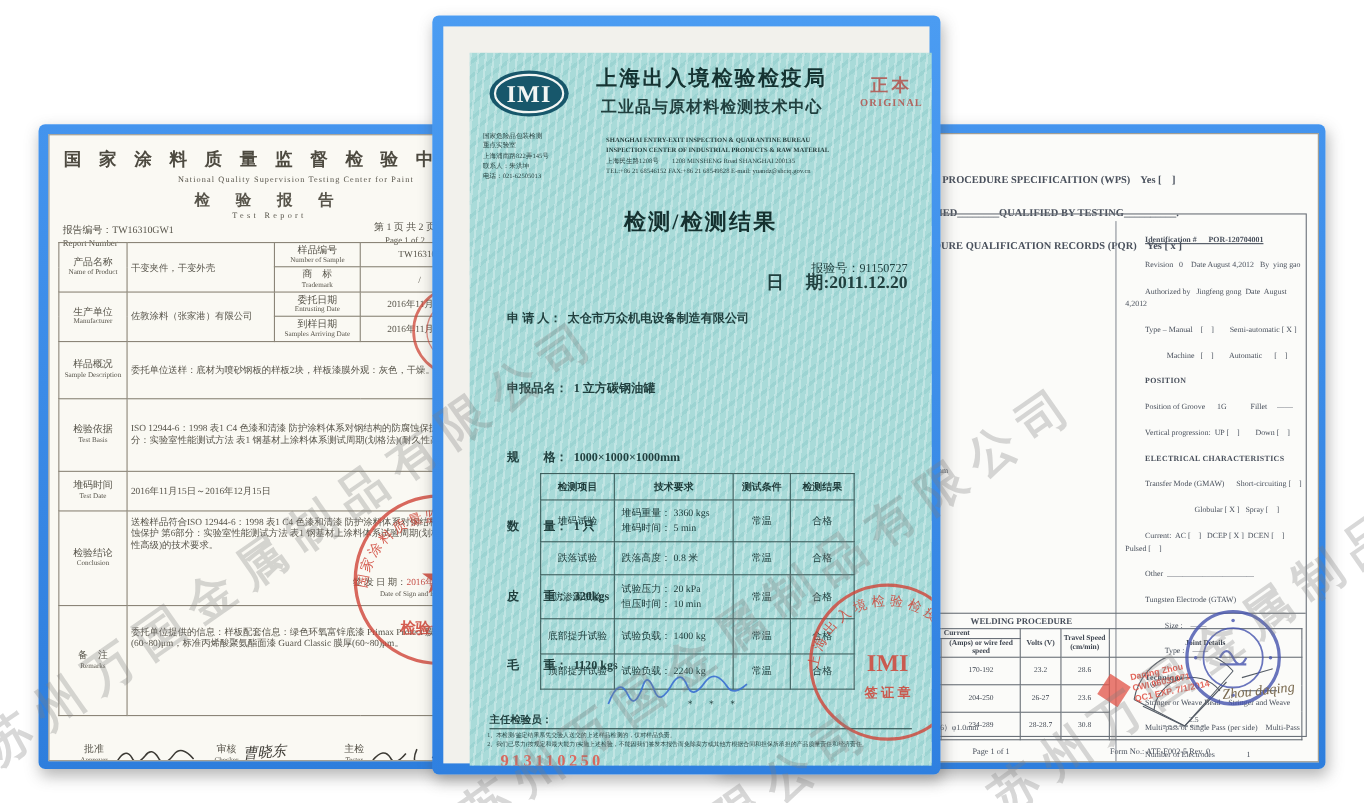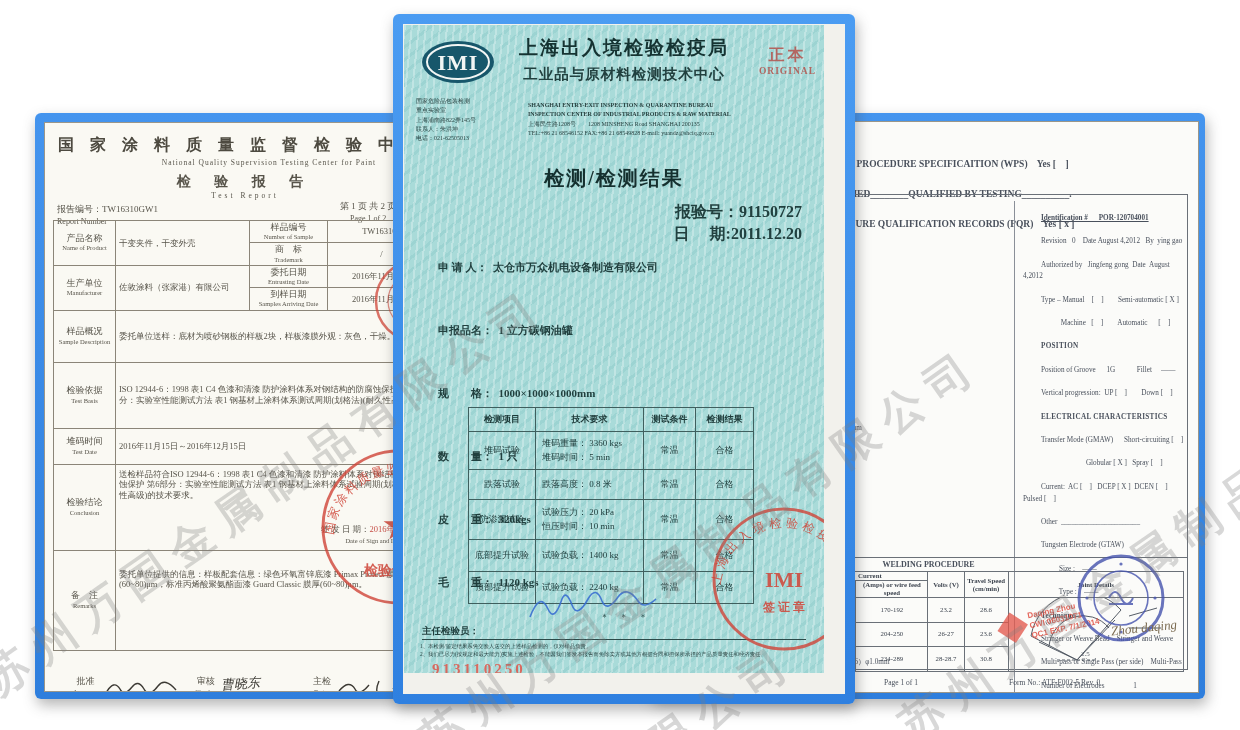--- a/index.html
+++ b/index.html
@@ -24,39 +24,39 @@
   .cn9{font-size:9px;display:block;}
   .en6{font-size:6.5px;display:block;transform-origin:center;}
   .lsig{position:absolute;left:0;top:552px;width:452px;font-size:9px;}
   .lsig .grp{position:absolute;display:flex;gap:4px;}
   .lsig .lab2{text-align:center;}
   .sigsvg{position:absolute;}
   .signdate{position:absolute;right:6px;bottom:4px;text-align:center;font-size:8.5px;}
   .signdate .en{font-size:6.5px;}
   
   #doc-center{left:393px;top:14px;width:462px;height:690px;background:linear-gradient(#4b9cf2,#2f80e0);padding:10px;box-sizing:border-box;z-index:2;}
-  #doc-center .mat{width:442px;height:670px;background:#f2f1ec;box-sizing:border-box;padding:1px;}
+  #doc-center .mat{width:442px;height:670px;background:#f2f1ec;box-sizing:border-box;padding:24px;}
   #doc-center .paper{position:relative;width:420px;height:648px;overflow:hidden;color:#21403f;
      background:#a9dbd9;
      background-image:repeating-linear-gradient(96deg,rgba(255,255,255,.28) 0 2px,rgba(255,255,255,0) 2px 7px),
                       repeating-linear-gradient(-38deg,rgba(110,185,185,.22) 0 3px,rgba(110,185,185,0) 3px 10px);
      font-family:"Liberation Serif","DejaVu Serif",serif;}
   .imilogo{position:absolute;left:16px;top:14px;width:76px;height:46px;}
   .corg{position:absolute;left:98px;top:10px;width:244px;text-align:center;}
   .corg .o1{font-size:19px;font-weight:bold;letter-spacing:2px;color:#153332;}
   .corg .o2{font-size:14.5px;font-weight:bold;letter-spacing:1px;margin-top:4px;}
   .orig{position:absolute;right:8px;top:20px;text-align:center;color:#b3524c;opacity:.85;}
   .orig .z{font-size:16px;font-weight:bold;letter-spacing:3px;}
   .orig .e{font-size:9.5px;font-weight:bold;letter-spacing:1px;}
   .addr{position:absolute;left:12px;top:72px;width:400px;font-size:6px;line-height:1.55;color:#27403f;}
   .addr .lft{position:absolute;left:0;top:0;width:108px;}
   .addr .rgt{position:absolute;left:112px;top:4px;width:288px;}
   .addr .b{font-weight:bold;}
   .ctitle{position:absolute;left:0;top:140px;width:420px;text-align:center;font-size:20px;font-weight:bold;letter-spacing:2px;color:#15302f;}
-  .crn{position:absolute;right:22px;top:177px;font-size:16px;font-weight:bold;}
+  .crn{position:absolute;right:22px;top:188px;font-size:11px;font-weight:normal;}
   .cdt{position:absolute;right:22px;top:199px;font-size:16px;font-weight:bold;}
   .cfields{position:absolute;left:34px;top:190px;width:360px;font-size:11px;font-weight:bold;line-height:21px;white-space:pre-wrap;}
   table.ctab{position:absolute;left:64px;top:382px;width:286px;border-collapse:collapse;table-layout:fixed;color:#1d3a39;}
   table.ctab td,table.ctab th{border:1px solid #3f5f5e;font-size:9px;text-align:center;vertical-align:middle;padding:1px 2px;font-weight:normal;}
   table.ctab th{font-weight:bold;}
   table.ctab td.req{text-align:left;padding-left:6px;line-height:1.5;}
   .stars{position:absolute;left:196px;top:586px;font-size:9px;letter-spacing:4px;}
   .chief{position:absolute;left:18px;top:600px;width:384px;font-size:9.5px;font-weight:bold;border-bottom:1px solid #2c4a49;padding-bottom:1px;}
   .cnotes{position:absolute;left:16px;top:617px;width:392px;font-size:5.4px;line-height:1.5;color:#27403f;}
   .cserial{position:absolute;left:28px;top:636px;font-size:15px;font-weight:bold;letter-spacing:3px;color:#e0564a;opacity:.85;}

